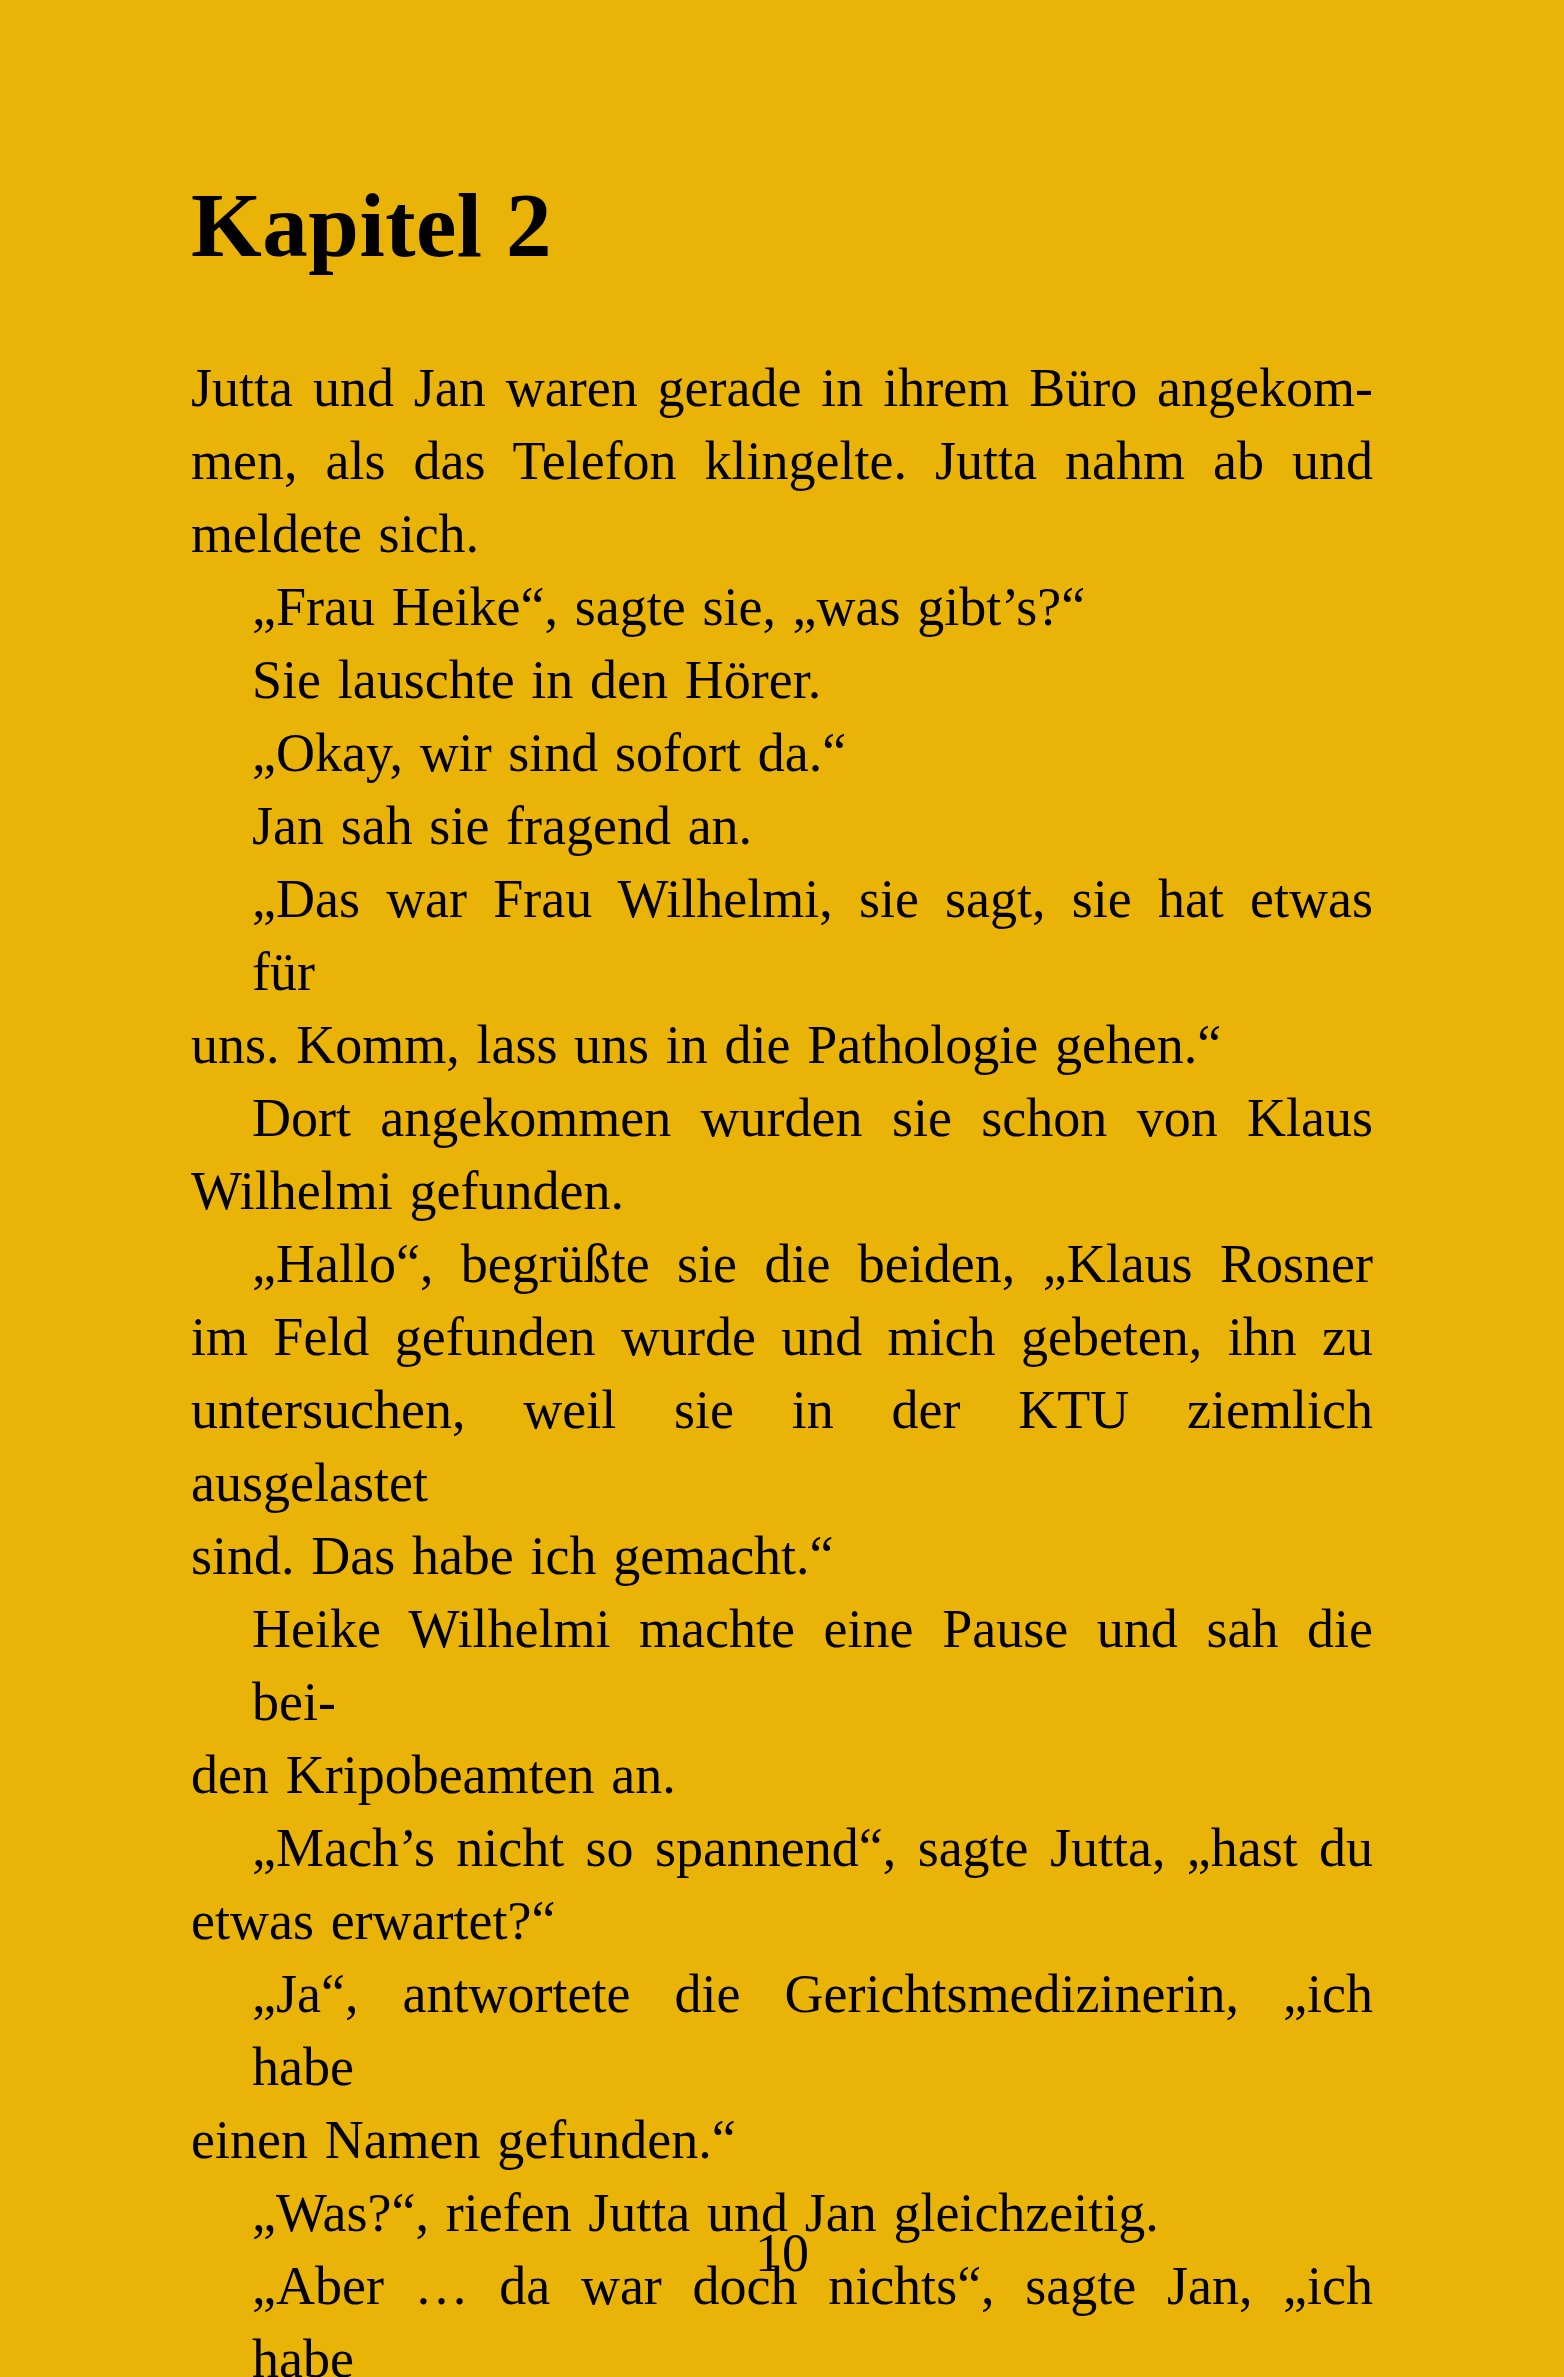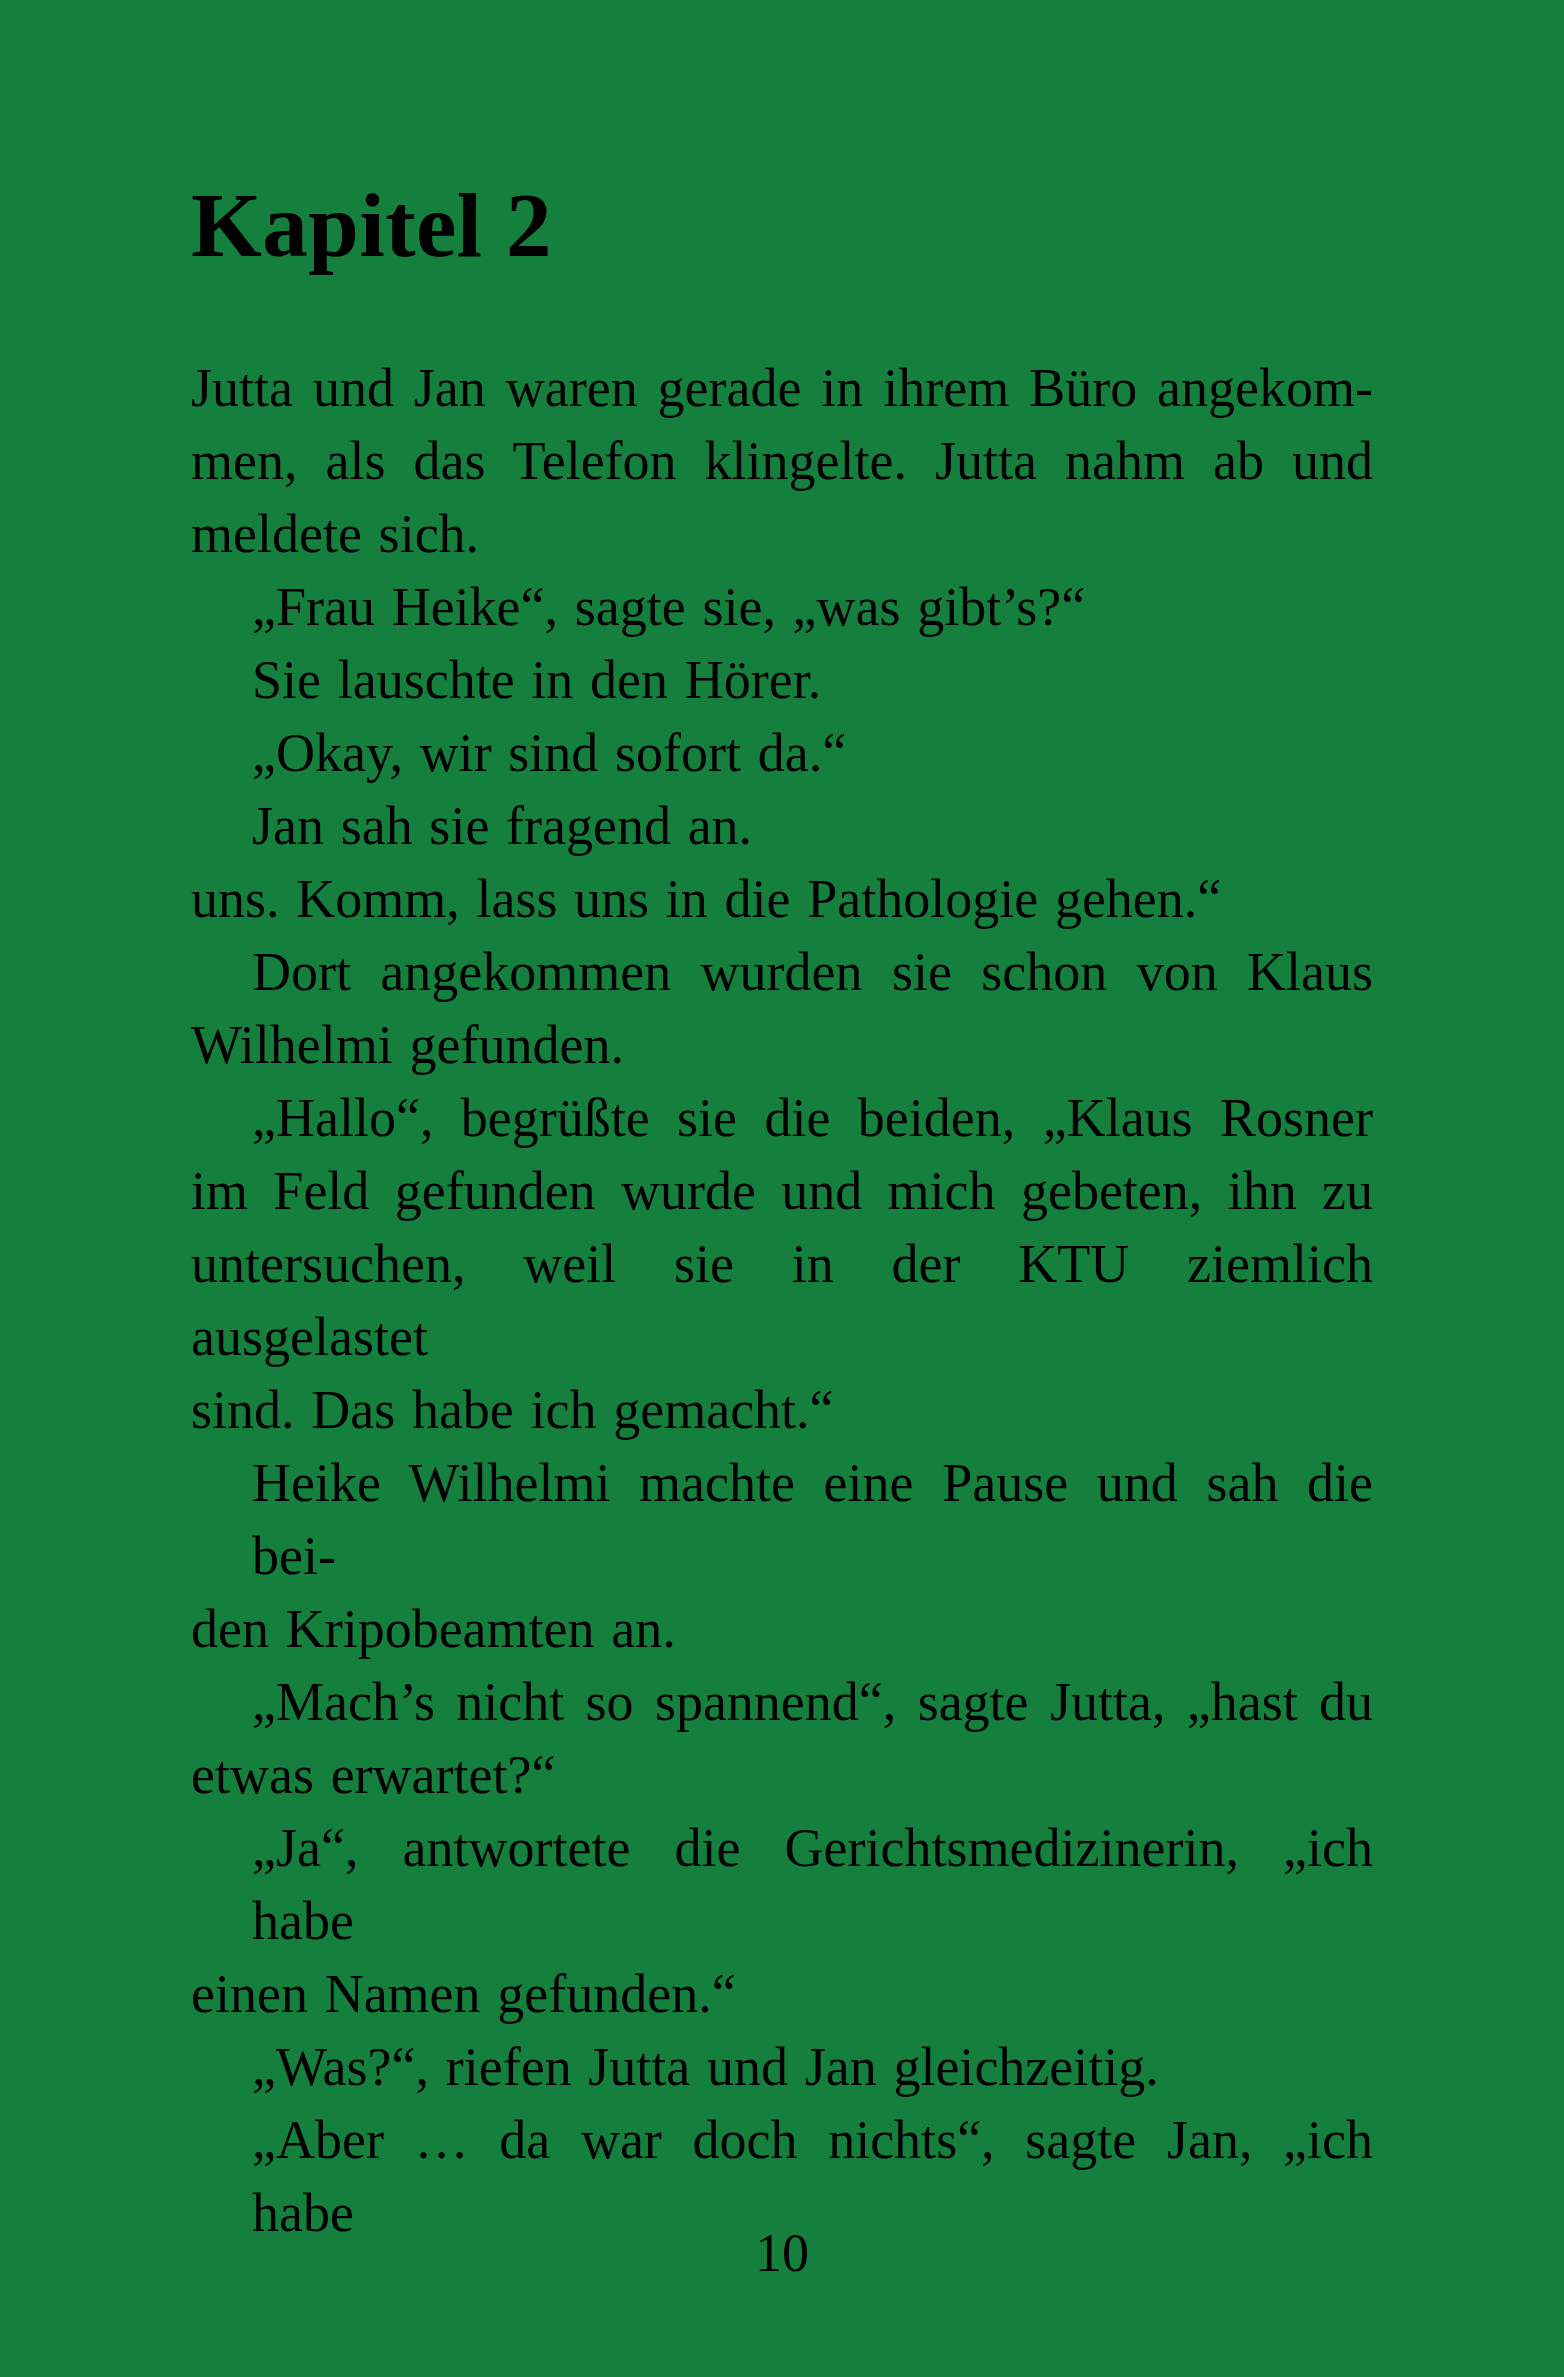--- a/index.html
+++ b/index.html
@@ -4,21 +4,21 @@
 <style>
   html, body {
     margin: 0;
     padding: 0;
     background: #ffffff;
   }
   .page {
     position: relative;
     width: 1564px;
     height: 2377px;
-    background: #15803d;
+    background: #eab308;
     color: #000000;
     font-family: "Liberation Serif", "DejaVu Serif", serif;
     overflow: hidden;
   }
   .content {
     position: absolute;
     left: 191px;
     top: 175px;
     width: 1182px;
   }
@@ -76,20 +76,21 @@
         <div class="para indent">
           <div class="text-line first-line last-line">Sie lauschte in den Hörer.</div>
         </div>
         <div class="para indent">
           <div class="text-line first-line last-line">„Okay, wir sind sofort da.“</div>
         </div>
         <div class="para indent">
           <div class="text-line first-line last-line">Jan sah sie fragend an.</div>
         </div>
         <div class="para indent">
+          <div class="text-line first-line">„Das war Frau Wilhelmi, sie sagt, sie hat etwas für</div>
           <div class="text-line last-line">uns. Komm, lass uns in die Pathologie gehen.“</div>
         </div>
         <div class="para indent">
           <div class="text-line first-line">Dort angekommen wurden sie schon von Klaus</div>
           <div class="text-line last-line">Wilhelmi gefunden.</div>
         </div>
         <div class="para indent">
           <div class="text-line first-line">„Hallo“, begrüßte sie die beiden, „Klaus Rosner</div>
           <div class="text-line">im Feld gefunden wurde und mich gebeten, ihn zu</div>
           <div class="text-line">untersuchen, weil sie in der KTU ziemlich ausgelastet</div>

